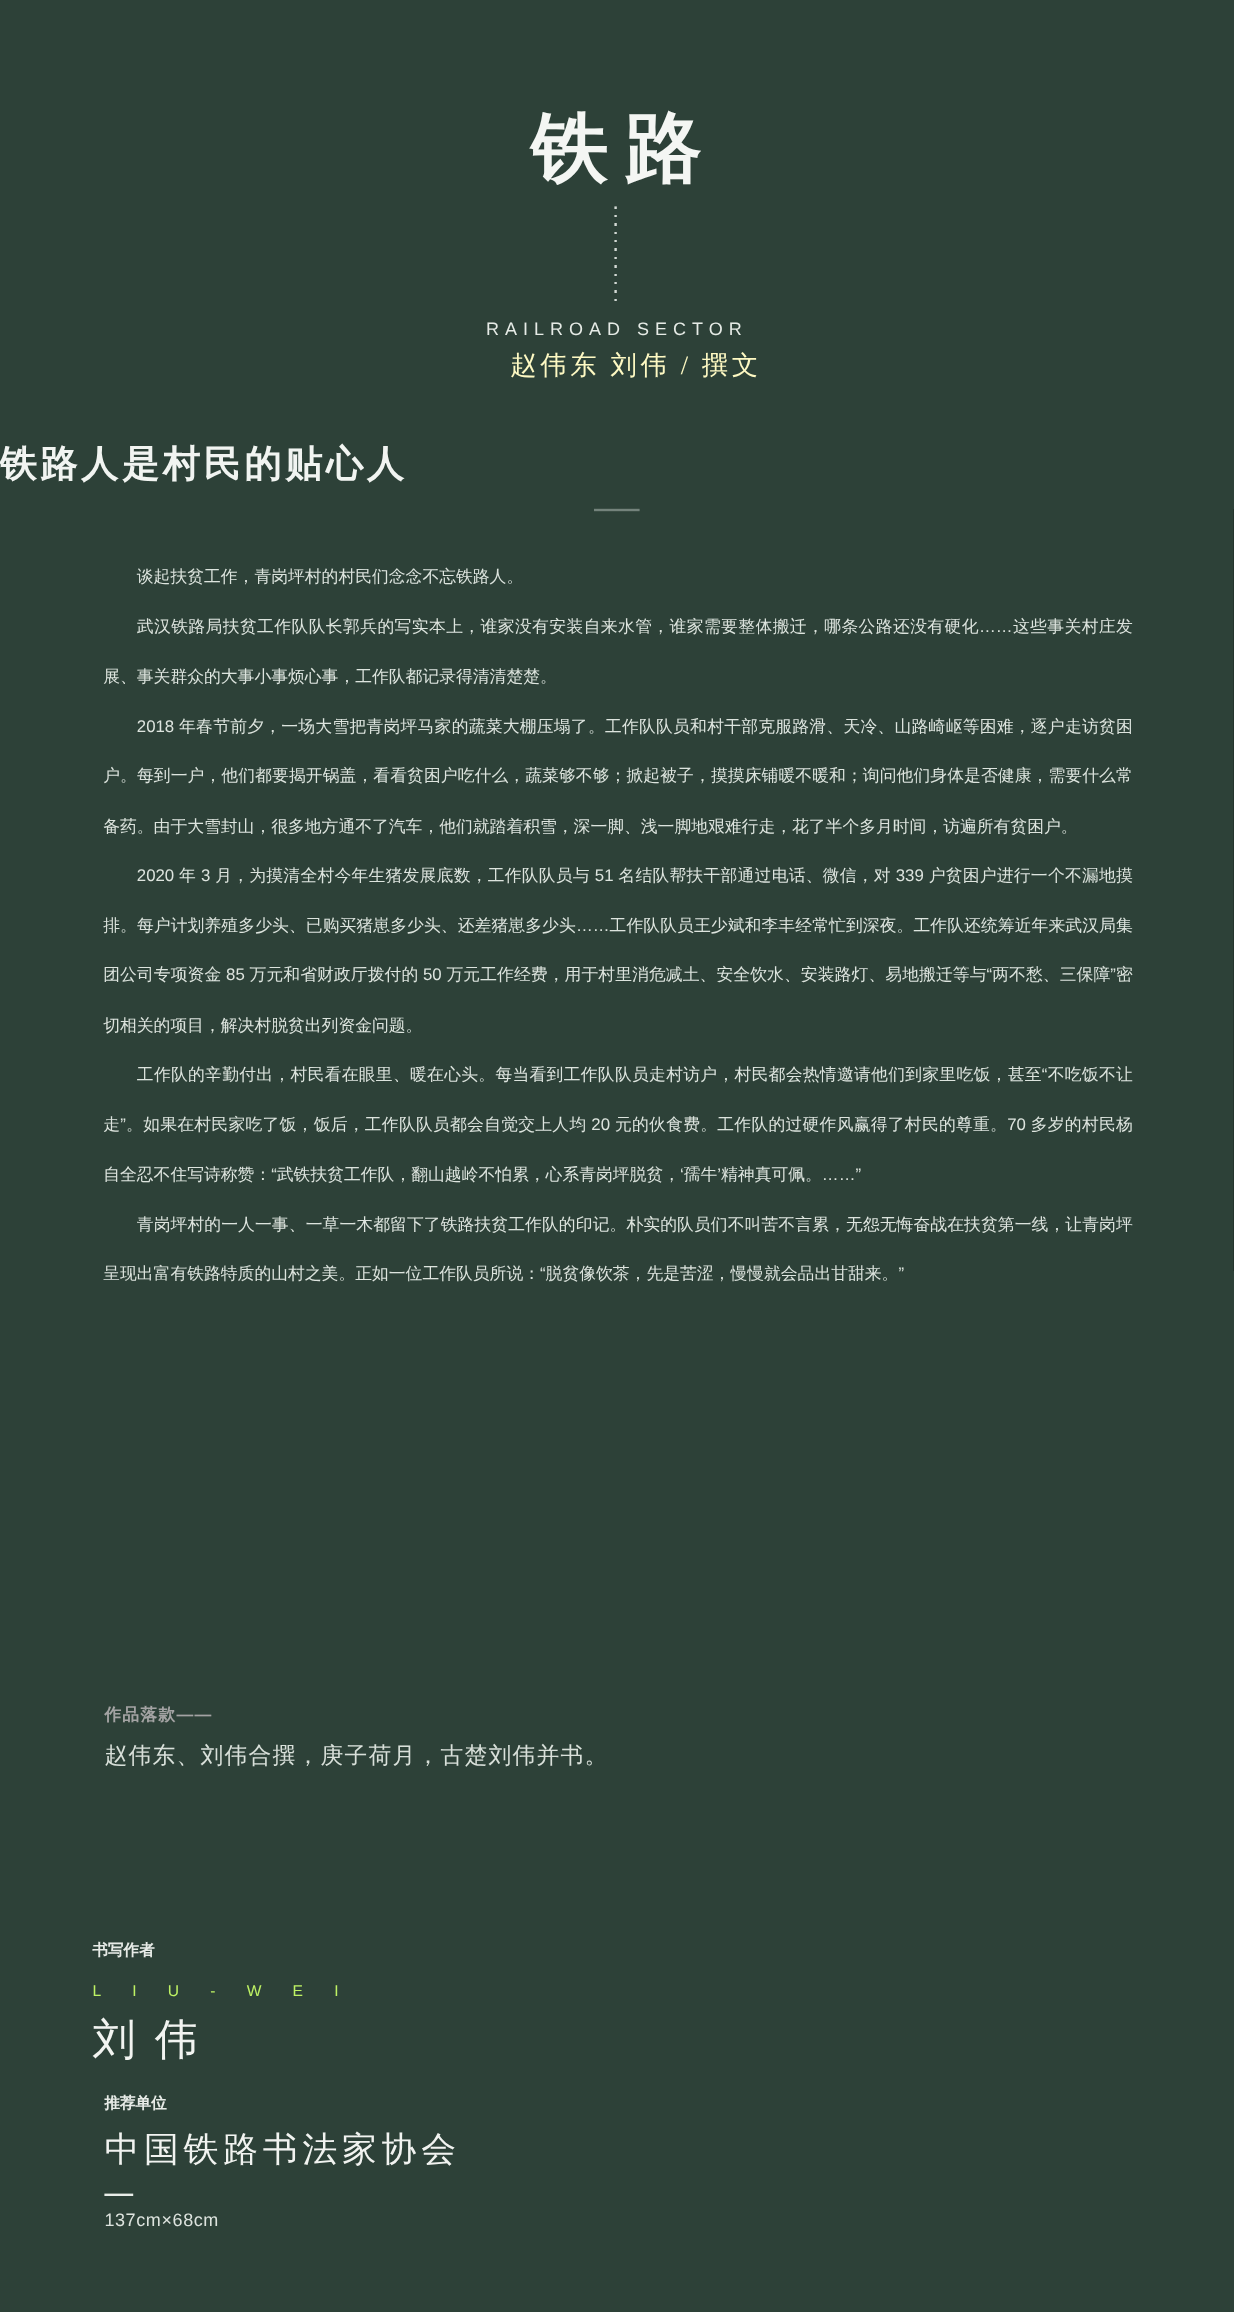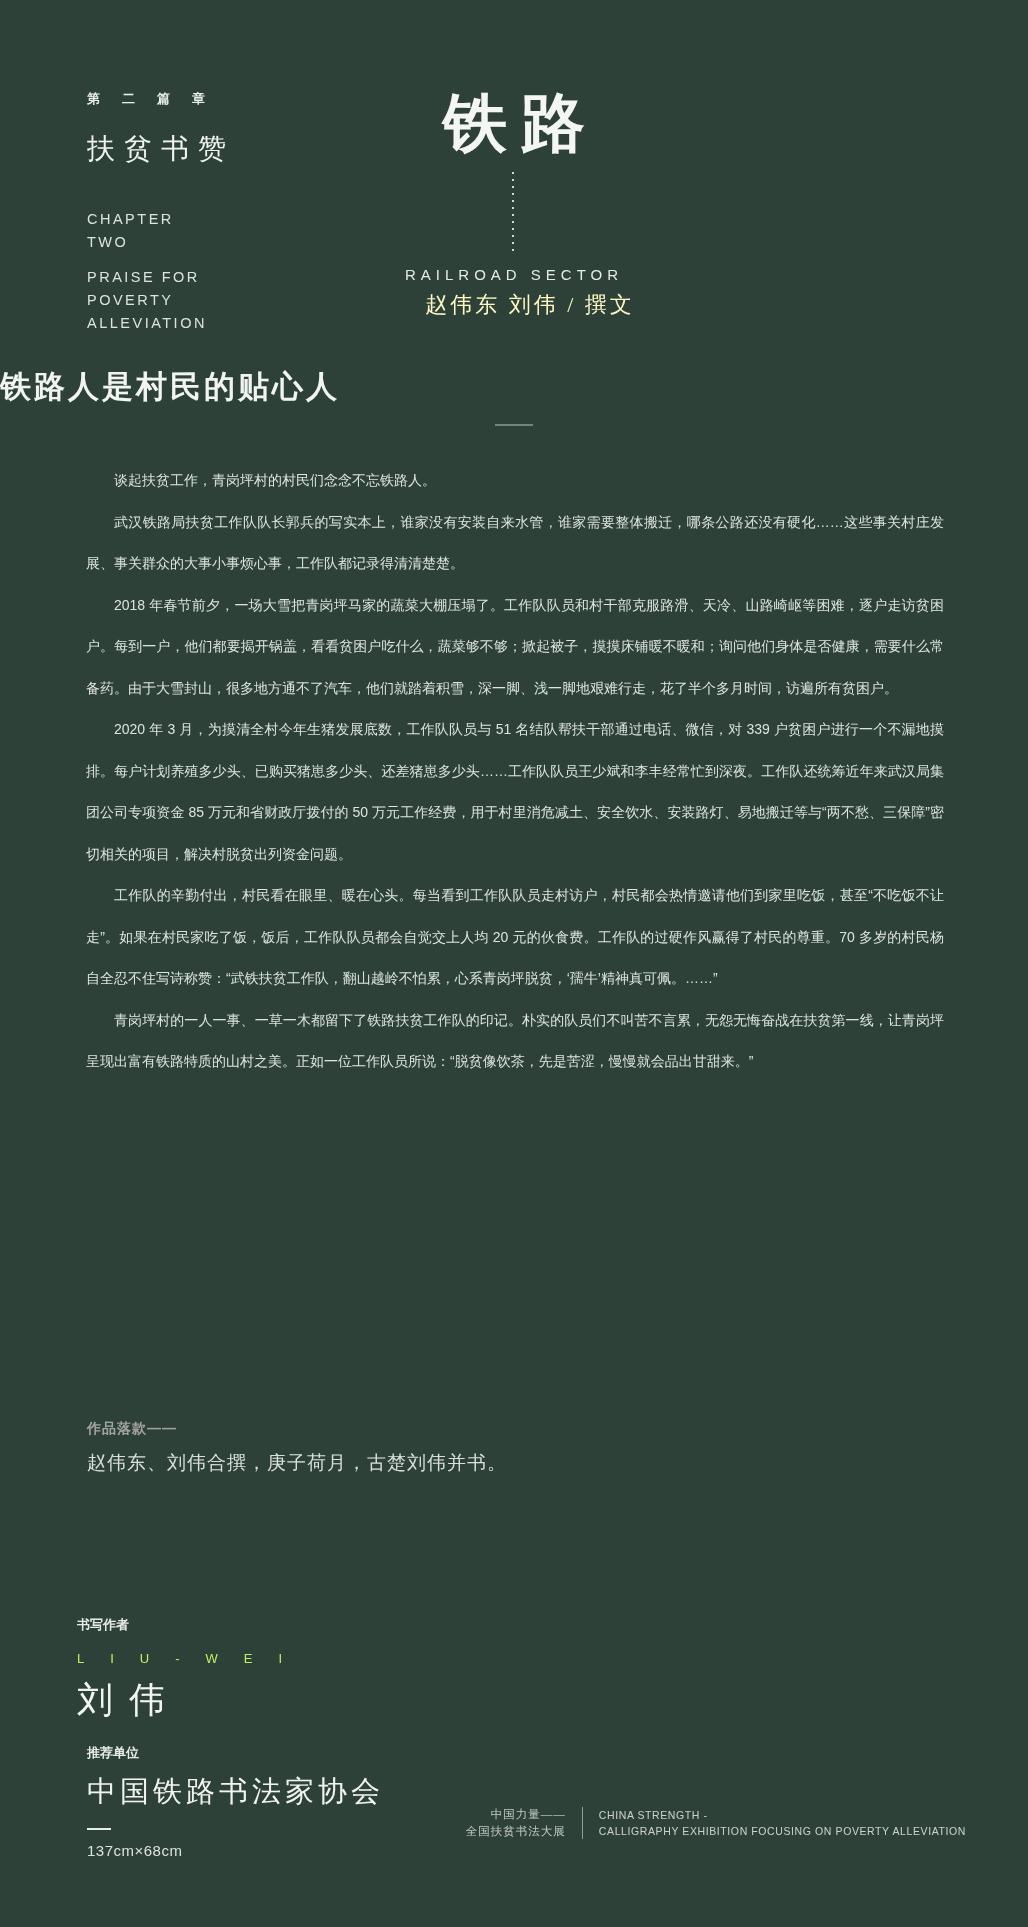--- a/index.html
+++ b/index.html
@@ -60,32 +60,20 @@
   .footer-cn{text-align:right;font-family:"Liberation Serif","DejaVu Serif",serif;
     font-size:11.5px;line-height:17px;letter-spacing:1px;color:rgba(230,235,230,.8);}
   .footer-divider{width:1px;height:32px;background:rgba(230,235,230,.55);margin:0 16px;}
   .footer-en{font-size:10.5px;line-height:16px;letter-spacing:.6px;color:rgba(230,235,230,.85);}
 </style>
 </head>
 <body>
 
 <div class="page">
 
-  <div class="chapter-block">
-    <div class="chapter-label">第二篇章</div>
-    <div class="chapter-title">扶贫书赞</div>
-    <div class="chapter-en">
-      <div>CHAPTER</div>
-      <div>TWO</div>
-      <div class="gap"></div>
-      <div>PRAISE FOR</div>
-      <div>POVERTY</div>
-      <div>ALLEVIATION</div>
-    </div>
-  </div>
 
   <div class="center-block">
     <div class="sector-title">铁路</div>
     <div class="dotted-line"></div>
     <div class="sector-en">RAILROAD SECTOR</div>
     <div class="sector-authors">赵伟东 刘伟 / 撰文</div>
   </div>
 
   <div class="article-title">铁路人是村民的贴心人</div>
   <div class="title-dash"></div>
@@ -110,25 +98,14 @@
     <div class="calligrapher-name">刘伟</div>
   </div>
 
   <div class="recommender">
     <div class="recommender-label">推荐单位</div>
     <div class="recommender-name">中国铁路书法家协会</div>
     <div class="recommender-dash"></div>
     <div class="artwork-size">137cm×68cm</div>
   </div>
 
-  <div class="footer">
-    <div class="footer-cn">
-      <div>中国力量——</div>
-      <div>全国扶贫书法大展</div>
-    </div>
-    <div class="footer-divider"></div>
-    <div class="footer-en">
-      <div>CHINA STRENGTH -</div>
-      <div>CALLIGRAPHY EXHIBITION FOCUSING ON POVERTY ALLEVIATION</div>
-    </div>
-  </div>
 
 </div>
 
 </body></html>

